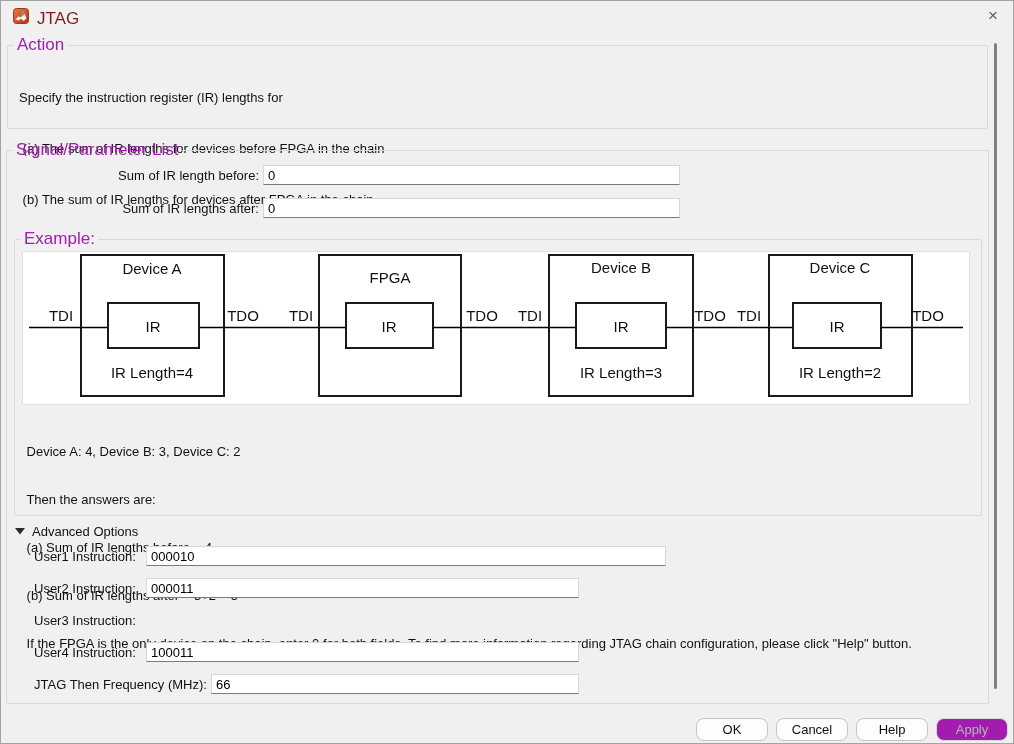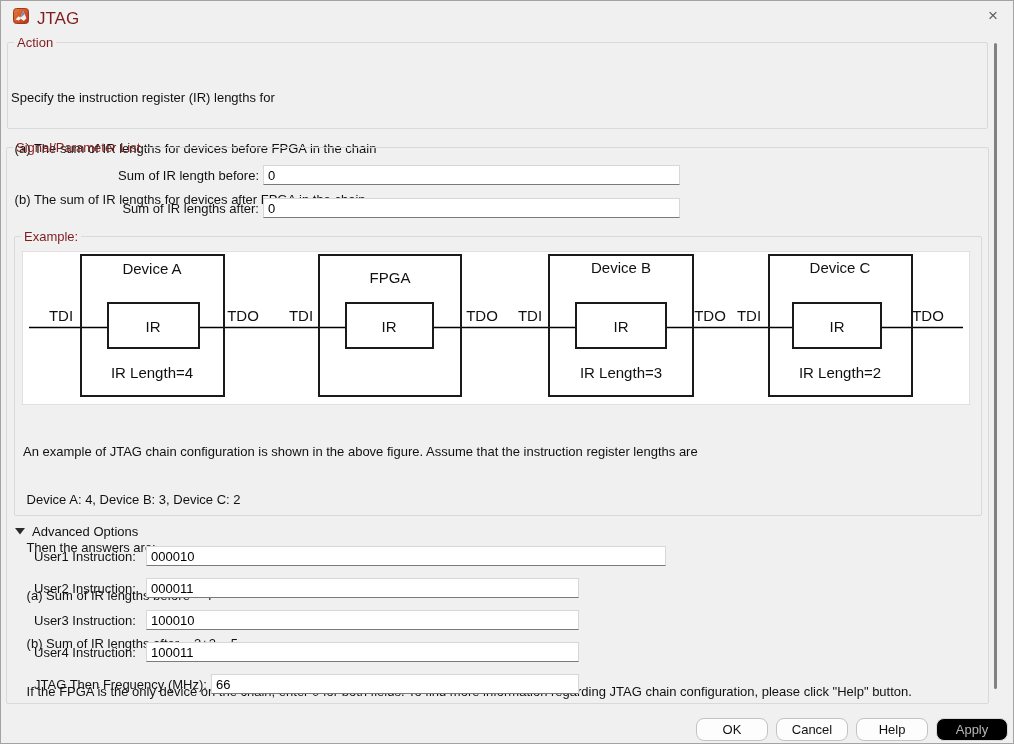--- a/index.html
+++ b/index.html
@@ -11,23 +11,23 @@
   
   .titlebar { position:absolute; left:0; top:0; width:100%; height:30px; }
   .app-icon { position:absolute; left:12px; top:7px; width:16px; height:16px; }
   .win-title { position:absolute; left:36px; top:8px; font-size:17px; color:#7f1d1d;text-align:center; }
   .close-btn { position:absolute; right:8px; top:4px; width:24px; height:22px;
     display:flex; align-items:center; justify-content:center;
     font-size:17px; color:#5f5f5f; cursor:default; }
   
   fieldset { position:absolute; margin:0; padding:0; border:1px solid #d9d9d9;
     border-radius:2px; box-sizing:border-box; }
-  legend { margin-left:6px; padding:0 3px; font-size:13px; color:#7f1d1d; }
+  legend { margin-left:6px; padding:0 3px; font-size:17px; color:#a21caf; }
   
-  .textlines { position:absolute; line-height:17px; white-space:pre; }
+  .textlines { position:absolute; line-height:17px; white-space:pre;margin-left:8px; }
   .notes { position:absolute; line-height:16px; white-space:pre; }
   
   .frow { position:absolute; display:flex; align-items:center; height:22px; }
   .frow .rlabel { width:244px; text-align:right; margin-right:4px; white-space:nowrap; }
   input.txt { height:20px; box-sizing:border-box; background:#fff;
     border:1px solid #d7d7d7; border-bottom:1px solid #7a7a7a;
     font:13px "Liberation Sans", sans-serif; color:#000; padding:0 0 0 4px; }
   .arow { position:absolute; left:33px; display:flex; align-items:center; height:22px; }
   .arow .llabel { white-space:nowrap; margin-right:4px; display:inline-block; }
   .lbl-user { width:108px; }
@@ -42,21 +42,21 @@
   .diagram svg { position:absolute; left:-1px; top:-1px; }
   .diagram text { font-family:"Liberation Sans", sans-serif; font-size:15px; fill:#111; }
   
   .scroll-thumb { position:absolute; left:993px; top:42px; width:3px; height:646px;
     background:#828282; border-radius:2px; }
   
   .btnrow { position:absolute; top:717px; right:5px; display:flex; gap:8px; }
   .btn { width:72px; height:23px; box-sizing:border-box; border:1px solid #c3c3c3;
     border-radius:8px; background:#fdfdfd; font:13px "Liberation Sans", sans-serif;
     color:#111; display:flex; align-items:center; justify-content:center; }
-  .btn.disabled { color:#b5b5b5; background:#000000; border-color:#d8d8d8; }
+  .btn.disabled { color:#b5b5b5; background:#a21caf; border-color:#d8d8d8; }
 </style>
 </head>
 <body>
 
 <div class="window">
 
   <div class="titlebar">
     <svg class="app-icon" viewBox="0 0 16 16">
       <defs>
         <linearGradient id="mg" x1="0" y1="0" x2="1" y2="1">
@@ -134,21 +134,20 @@
       <text x="727" y="70" text-anchor="middle">TDI</text>
 
       <text x="221" y="70" text-anchor="middle">TDO</text>
       <text x="460" y="70" text-anchor="middle">TDO</text>
       <text x="688" y="70" text-anchor="middle">TDO</text>
       <text x="906" y="70" text-anchor="middle">TDO</text>
     </svg>
   </div>
 
   <div class="notes" style="left:22px; top:411px;">
-    <div>An example of JTAG chain configuration is shown in the above figure. Assume that the instruction register lengths are</div>
     <div> Device A: 4, Device B: 3, Device C: 2</div>
     <div> Then the answers are:</div>
     <div> (a) Sum of IR lengths before = 4</div>
     <div> (b) Sum of IR lengths after = 3+2 = 5</div>
     <div> If the FPGA is the only device on the chain, enter 0 for both fields. To find more information regarding JTAG chain configuration, please click "Help" button.</div>
   </div>
 
   <div class="adv-toggle">
     <span class="tri">
       <svg width="10" height="8" viewBox="0 0 10 8">
@@ -161,21 +160,20 @@
   <div class="arow" style="top:544px;">
     <span class="llabel lbl-user">User1 Instruction:</span>
     <input class="txt" style="width: 520px;" type="text" value="000010">
   </div>
   <div class="arow" style="top:576px;">
     <span class="llabel lbl-user">User2 Instruction:</span>
     <input class="txt" style="width: 433px;" type="text" value="000011">
   </div>
   <div class="arow" style="top:608px;">
     <span class="llabel lbl-user">User3 Instruction:</span>
-    <input class="txt" style="width: 433px;" type="text" value="100010">
   </div>
   <div class="arow" style="top:640px;">
     <span class="llabel lbl-user">User4 Instruction:</span>
     <input class="txt" style="width: 433px;" type="text" value="100011">
   </div>
   <div class="arow" style="top:672px;">
     <span class="llabel lbl-clk">JTAG Then Frequency (MHz):</span>
     <input class="txt" style="width: 368px;" type="text" value="66">
   </div>
 

